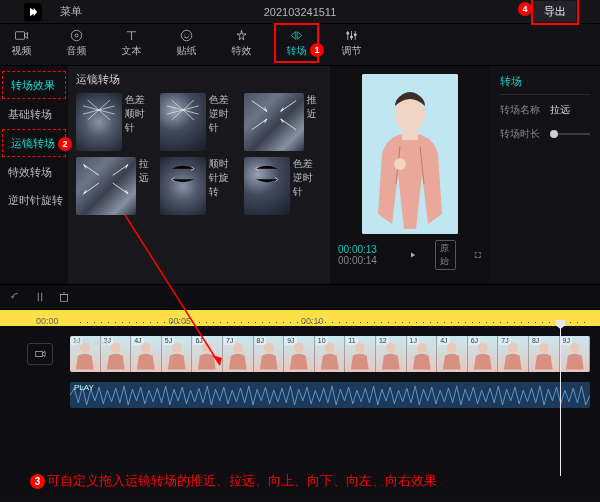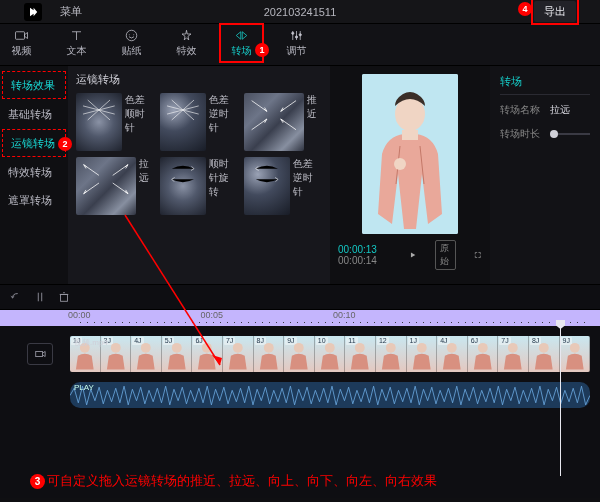--- a/index.html
+++ b/index.html
@@ -45,35 +45,35 @@
 .orig{margin-left:auto;border:1px solid #555;padding:1px 4px;border-radius:2px;font-size:9px}
 .props{flex:1;background:#121216;padding:8px 10px}
 .props-tab{color:#16c9c5;border-bottom:1px solid #2a2a32;padding-bottom:5px;font-size:11px;margin-bottom:8px}
 .prow{display:flex;align-items:center;gap:6px;margin-bottom:10px;font-size:10px}
 .prow .lbl{color:#888;width:44px}
 .pval{color:#d5d5dd}
 .slider{flex:1;height:2px;background:#3a3a44;position:relative}
 .slider .knob{position:absolute;left:0;top:-3px;width:8px;height:8px;border-radius:50%;background:#d0d0d8}
 .timeline-tools{height:26px;background:#0e0e12;border-top:1px solid #000;border-bottom:1px solid #000;display:flex;align-items:center;padding:0 10px;gap:12px}
 .timeline-tools svg{width:12px;height:12px;stroke:#9a9aa6;fill:none}
-.ruler{height:16px;background:#c4b5fd;display:flex;align-items:flex-start;padding-left:68px;gap:110px;font-size:9px;color:#666;position:relative}
+.ruler{height:16px;background:#fde047;display:flex;align-items:flex-end;padding-left:36px;gap:110px;font-size:9px;color:#666;position:relative}
 .ruler::before{content:"";position:absolute;left:80px;right:10px;top:12px;height:1px;background:repeating-linear-gradient(90deg,#3a3a44 0,#3a3a44 1px,transparent 1px,transparent 7px)}
 .playhead{position:absolute;left:560px;top:326px;width:1px;height:150px;background:#e8e8f0;z-index:5}
 .playhead::before{content:"";position:absolute;top:-6px;left:-4px;width:9px;height:9px;background:#e8e8f0;clip-path:polygon(0 0,100% 0,100% 60%,50% 100%,0 60%)}
 .tracks{background:#0e0e12;padding:8px 10px 8px 10px;height:172px;position:relative}
 .trow{display:flex;align-items:center;height:40px;margin-bottom:6px}
 .thead{width:60px;display:flex;align-items:center;justify-content:center}
 .thead .box{width:26px;height:22px;border:1px solid #3a3a44;border-radius:3px;display:flex;align-items:center;justify-content:center}
 .thead svg{width:12px;height:12px;stroke:#9a9aa6;fill:none}
 .clipstrip{flex:1;height:36px;background:#1a1a22;border-radius:2px;display:flex;overflow:hidden;position:relative}
 .clabel{position:absolute;top:1px;left:4px;font-size:8px;color:#cfcfd8;z-index:2}
 .frame{flex:1;background:linear-gradient(180deg,#c9e7f0 0%,#e4c8c0 100%);border-right:1px solid rgba(0,0,0,.25);position:relative;display:flex;align-items:flex-start;justify-content:flex-start}
 .frame .fnum{position:absolute;top:1px;left:1px;font-size:7px;color:#22364a;background:rgba(255,255,255,.4);padding:0 2px;border-radius:1px;line-height:1.2}
 .frame .fig{position:absolute;inset:0}
-.audiostrip{flex:1;height:26px;background:#1d3a5a;border-radius:10px;position:relative;overflow:hidden}
+.audiostrip{flex:1;height:26px;background:#1d3a5a;border-radius:2px;position:relative;overflow:hidden}
 .alabel{position:absolute;top:1px;left:4px;font-size:8px;color:#cfe;z-index:2}
 .wave{position:absolute;inset:0}
 .caption{position:absolute;left:30px;bottom:8px;color:#ff0000;font-size:13px;font-weight:500;display:flex;align-items:center;gap:2px}
 .capnum{width:15px;height:15px;border-radius:50%;background:#ff0000;color:#fff;font-size:10px;display:inline-flex;align-items:center;justify-content:center;font-weight:bold}
 .drag-arrow{position:absolute;left:120px;top:210px;z-index:6;pointer-events:none}
 </style>
 </head>
 <body>
 
 <div class="titlebar">
@@ -91,20 +91,27 @@
   </div>
 </div>
 
 <div class="toolbar">
   <div class="tool">
       <svg viewBox="0 0 20 20">
         <rect x="2" y="5" width="12" height="10" rx="1"></rect>
         <path d="M14 9 L18 6 L18 14 L14 11 Z"></path>
       </svg>
       <span>视频</span>
+    </div>
+  <div class="tool">
+      <svg viewBox="0 0 20 20">
+        <circle cx="10" cy="10" r="7"></circle>
+        <circle cx="10" cy="10" r="2"></circle>
+      </svg>
+      <span>音频</span>
     </div>
   <div class="tool">
       <svg viewBox="0 0 20 20">
         <path d="M4 5 H16 M10 5 V16"></path>
       </svg>
       <span>文本</span>
     </div>
   <div class="tool">
       <svg viewBox="0 0 20 20">
         <circle cx="10" cy="10" r="7"></circle>
@@ -146,21 +153,21 @@
         <span>基础转场</span>
       </div>
     <div class="sideitem active dash">
       <span>运镜转场</span>
       <div class="num" style="right:-7px;top:7px">2</div>
     </div>
     <div class="sideitem">
         <span>特效转场</span>
       </div>
     <div class="sideitem">
-        <span>遮罩转场</span>
+        <span>逆时针旋转</span>
       </div>
   </div>
 
   <div class="grid-area">
     <div class="grid-head">运镜转场</div>
     <div class="tgrid">
       <div class="titem">
           <div class="thumb radial">
             <svg class="arrows" viewBox="0 0 78 58">
               <polyline points="20,12 39,29 58,12"></polyline>

